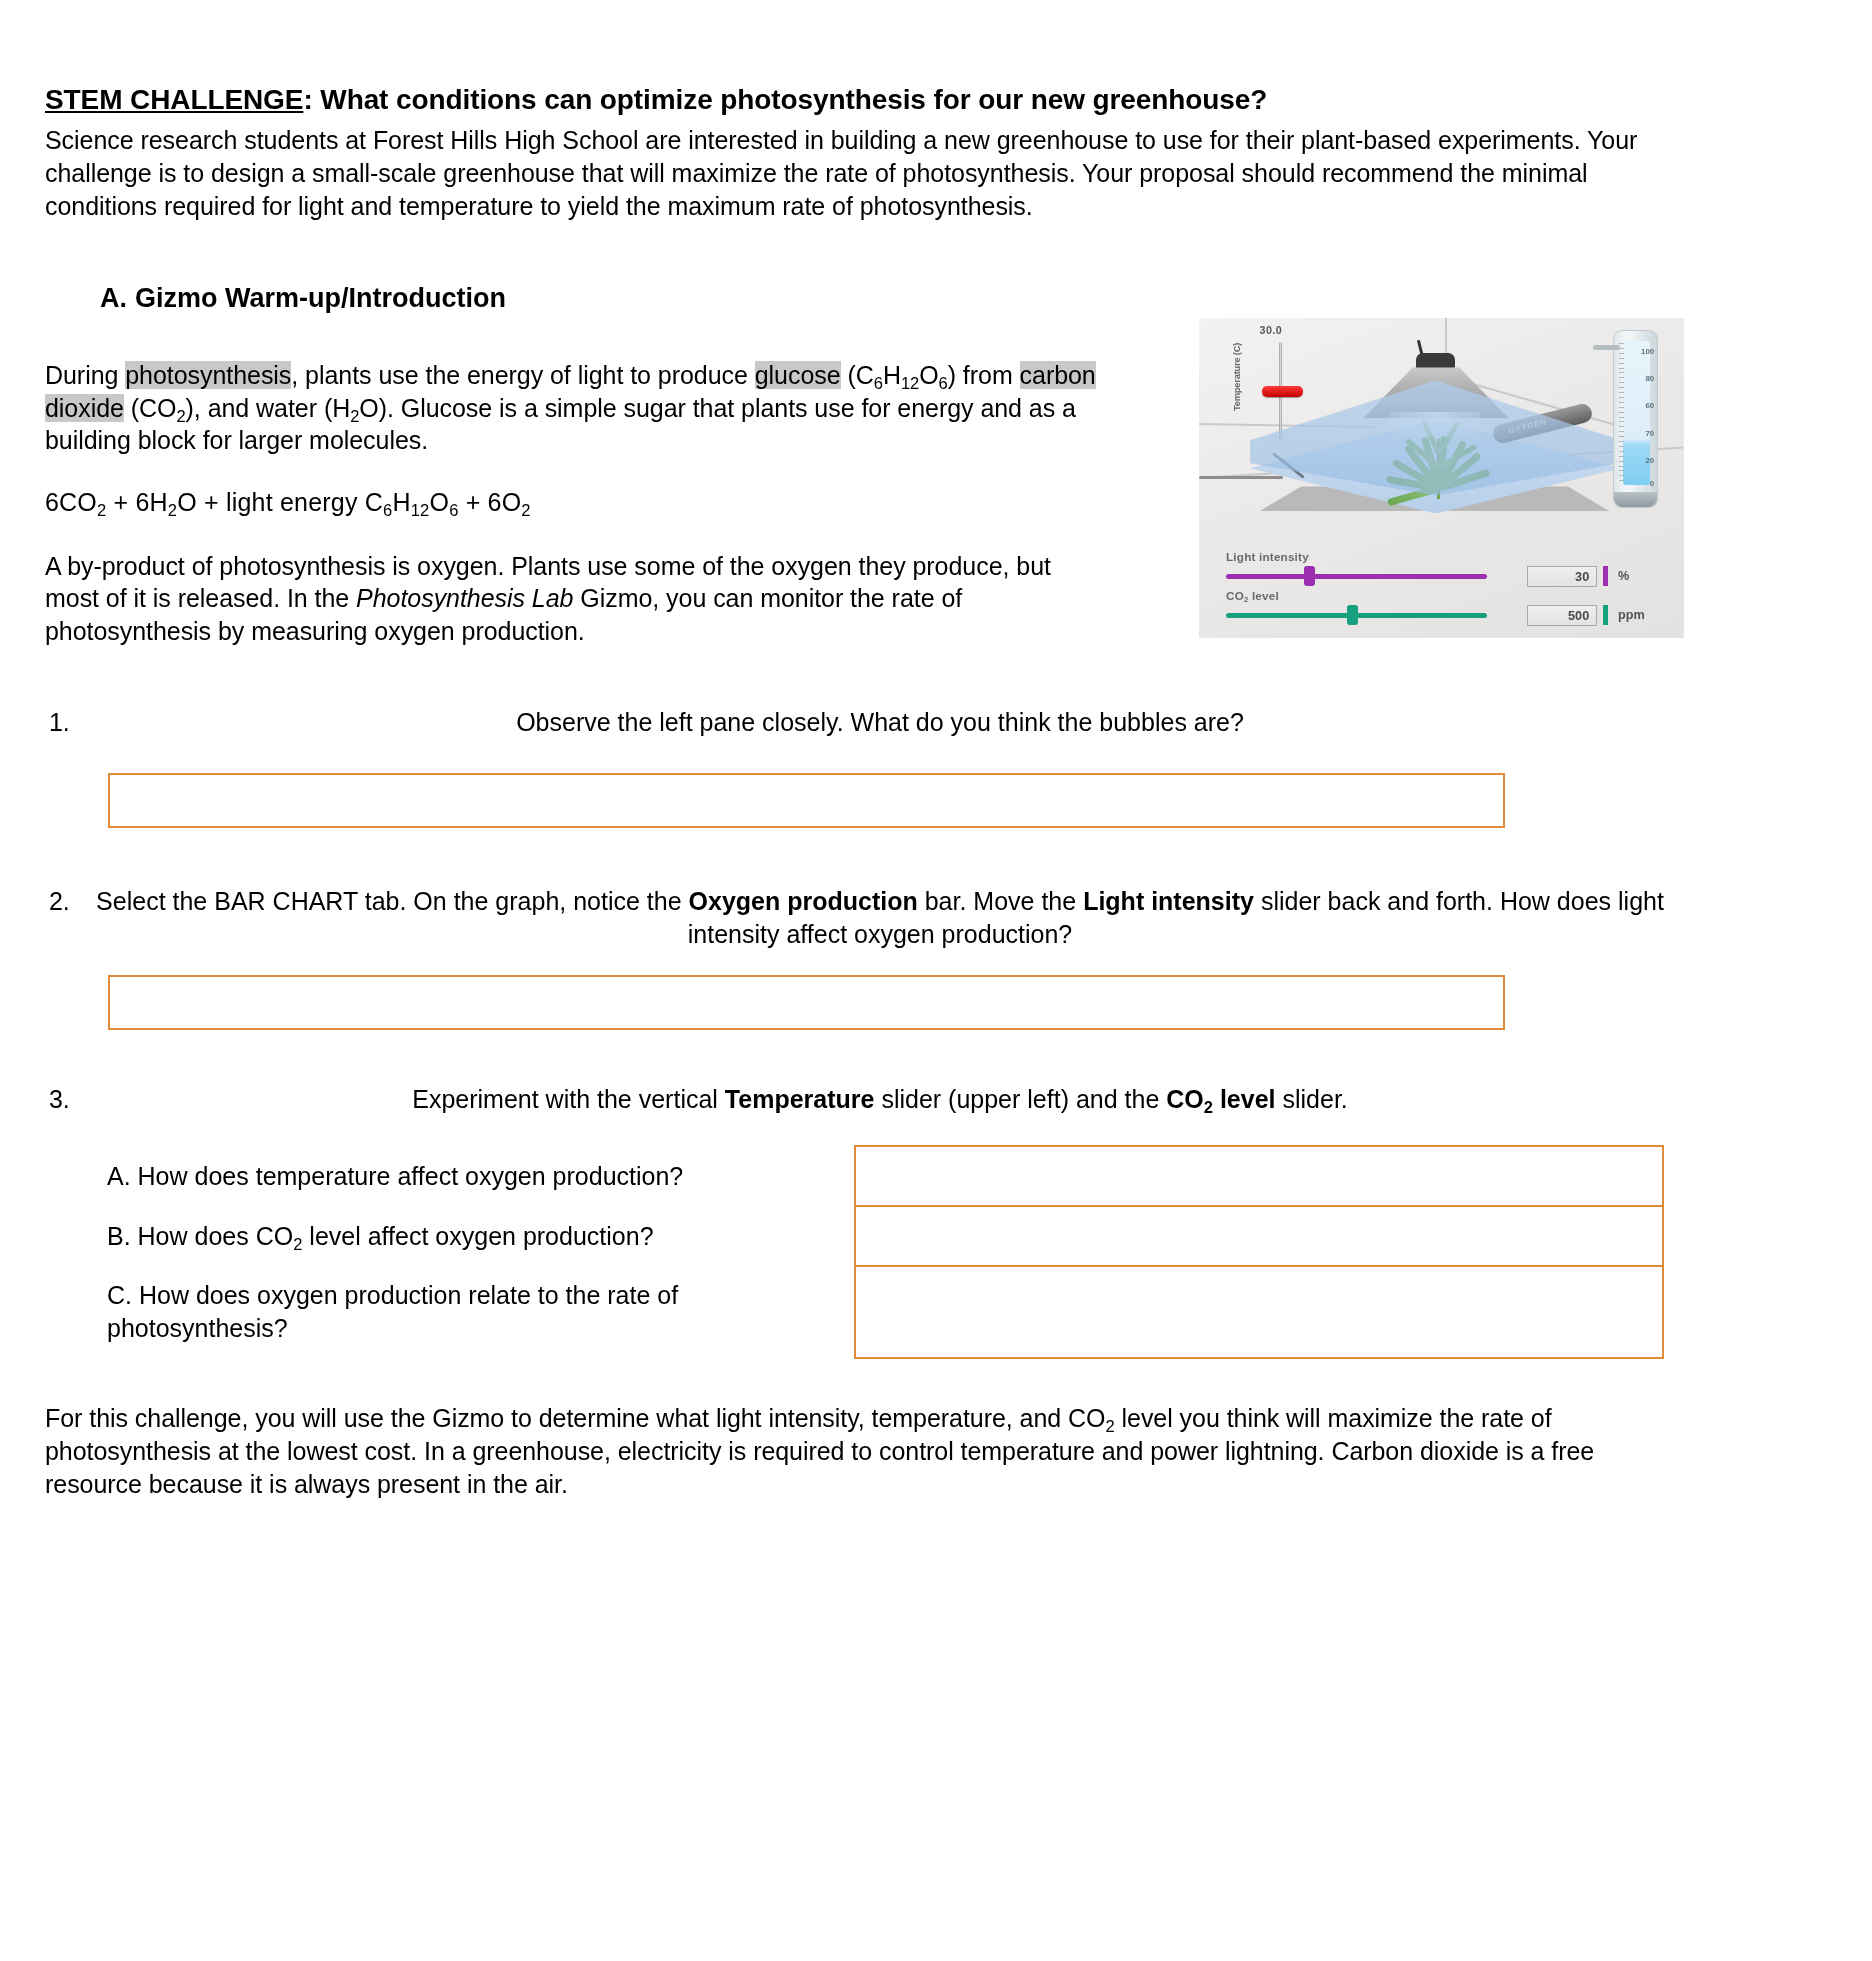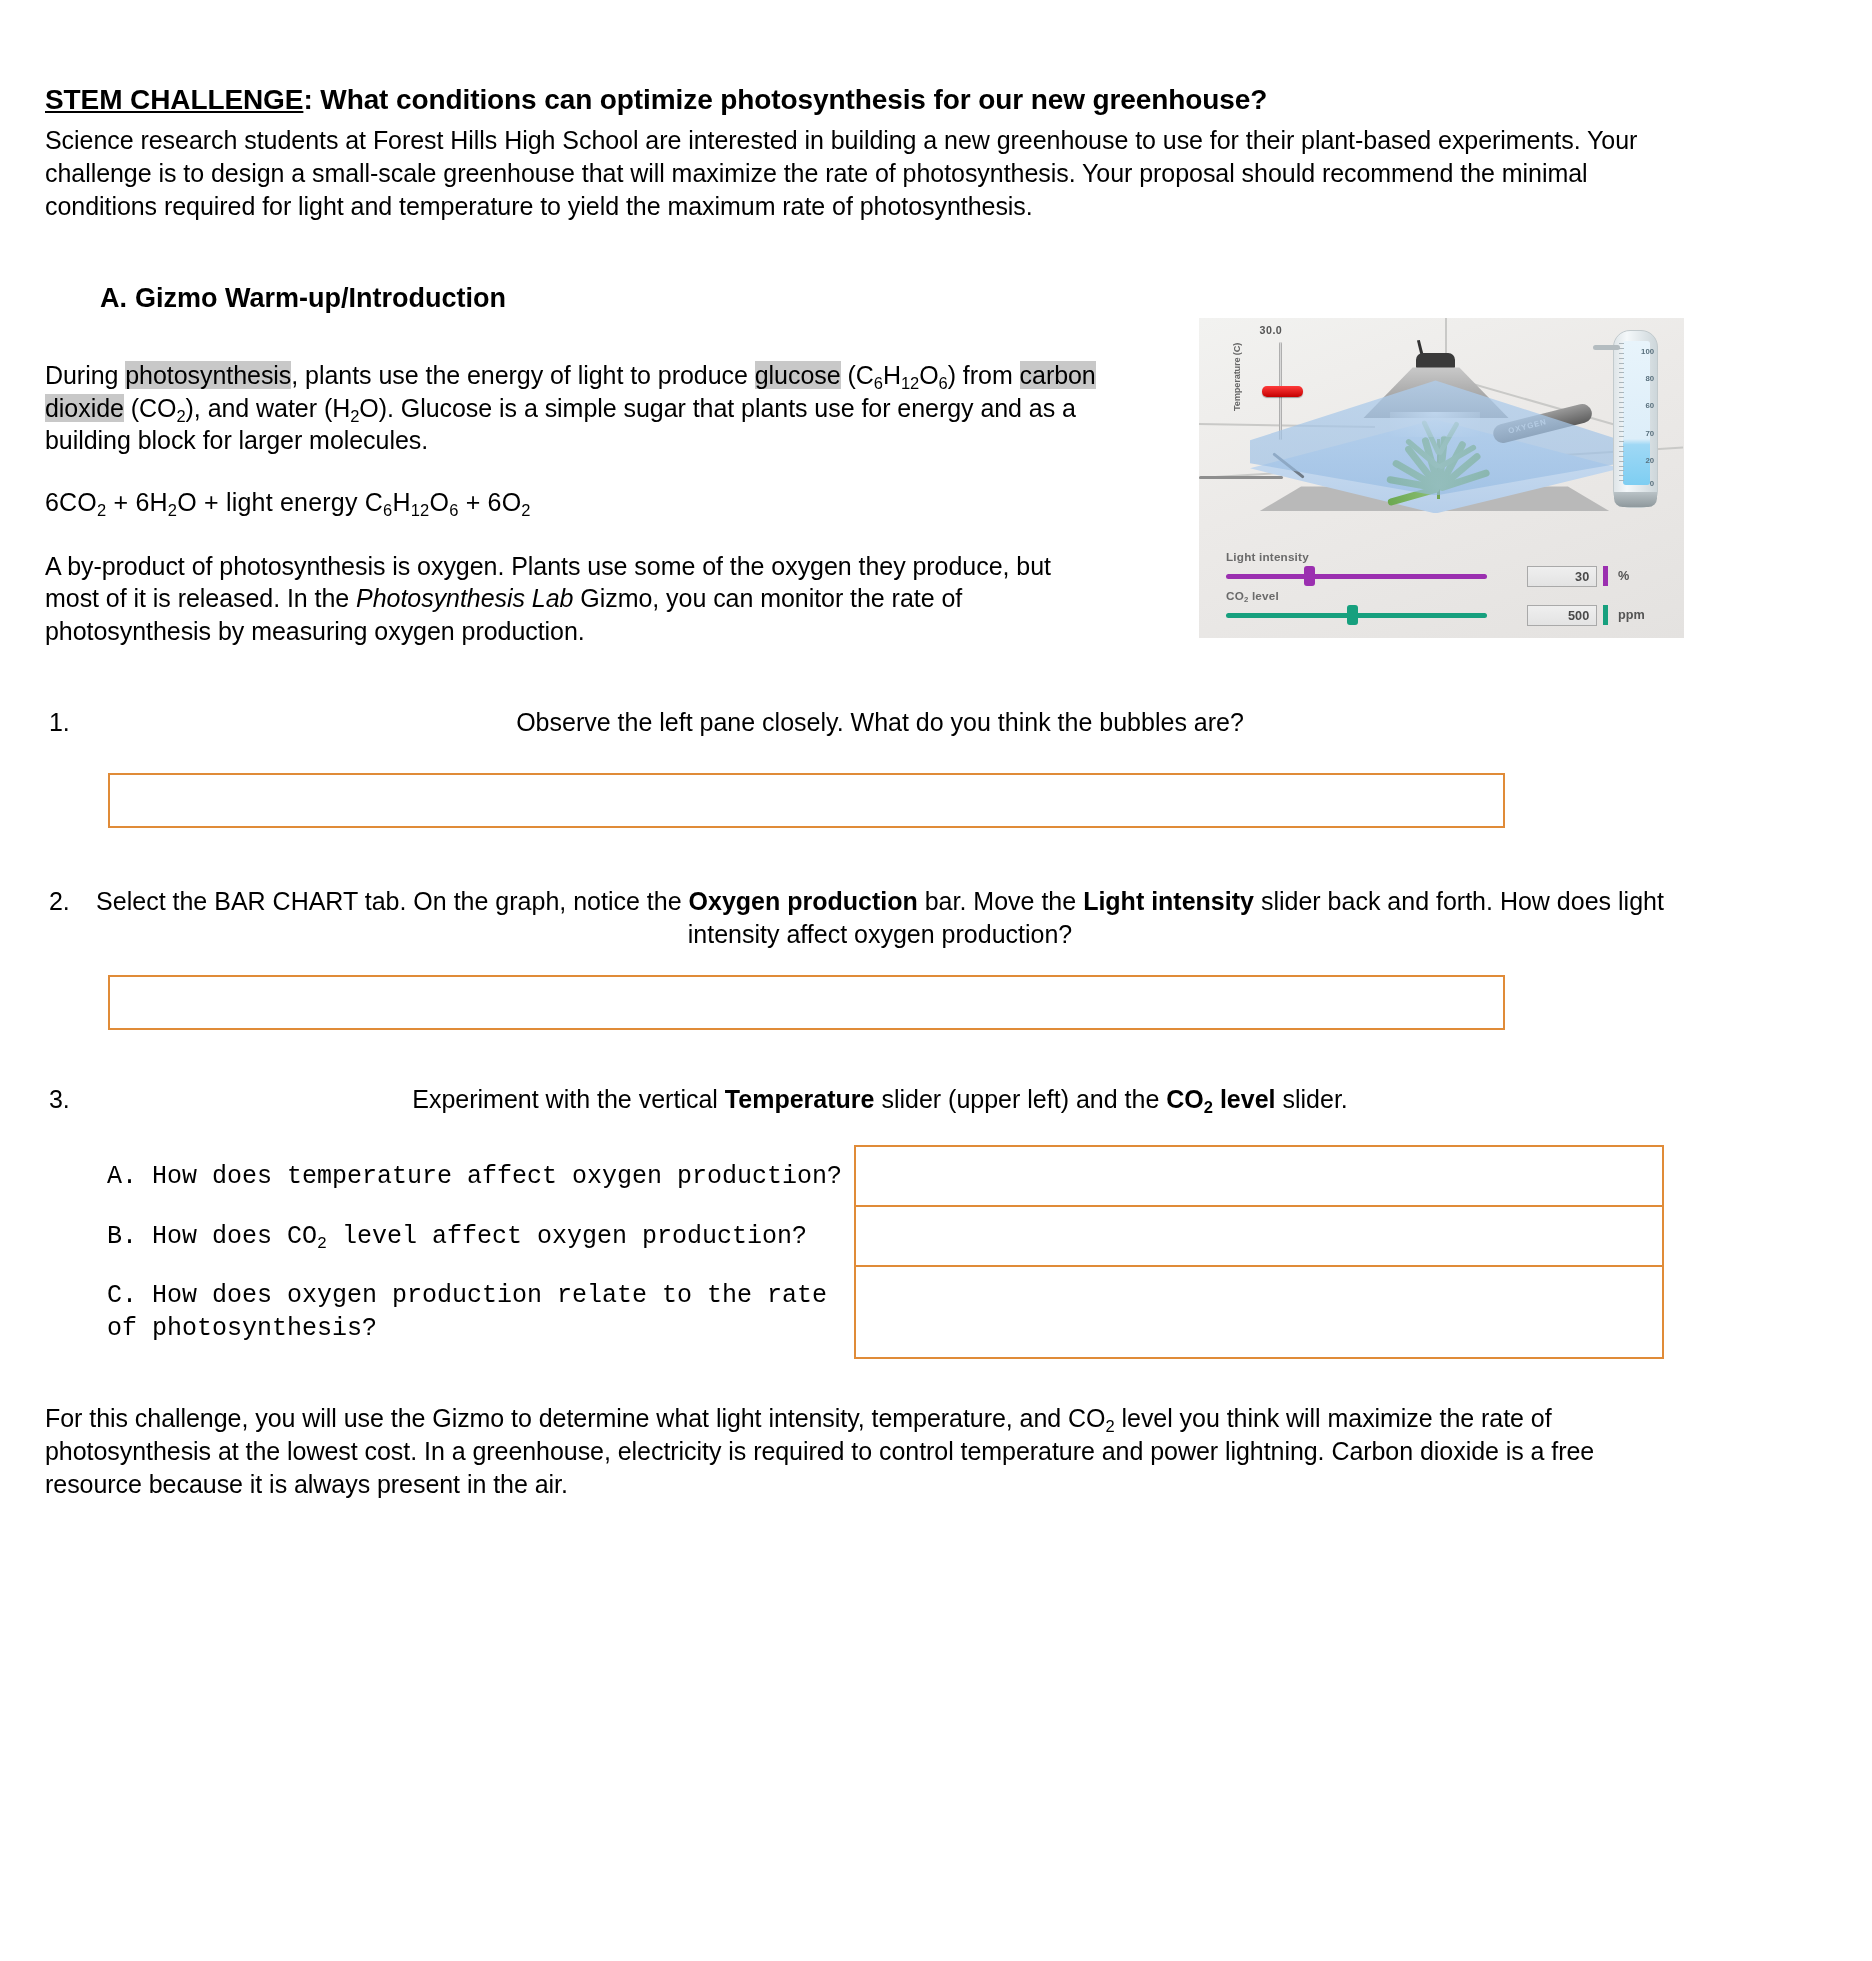--- a/index.html
+++ b/index.html
@@ -201,21 +201,21 @@
   }
   .probe-wire2 {
     position:absolute; left:70px; top:146px; width:39px; height:2.9px;
     background:#6f7a86; border-radius:2px; transform: rotate(38deg);
   }
 
   
   .gauge {
     position:absolute; left:414px; top:11.7px; width:43px; height:176px;
     background: linear-gradient(90deg,#dfe5e8,#f4f8fa 30%,#cdd6da);
-    border-radius:17px;
+    border-radius:9px;
     border:1px solid #c2cacd;
   }
   .gauge-inner {
     position:absolute; left:8.8px; top:9.8px; width:27px; height:144px;
     background: linear-gradient(180deg,#e8f4fb 0%, #ddeef9 68%, #9fd8f5 72%, #7ecef2 100%);
     border-radius:2.9px;
   }
   .gauge-tick {
     position:absolute; right:2.9px; font-size:7.8px; font-weight:bold; color:#59707d;
   }
@@ -276,21 +276,20 @@
   .answer-box {
     border: 2px solid #e08b38;
     background: #ffffff;
     box-sizing: border-box;
   }
 
   
   .abc {
     position: relative;
     margin-top: 29px;
-    font-family: Liberation Mono, monospace;
   }
   .abc-row {
     display: flex;
     align-items: flex-start;
   }
   .abc-q {
     width: 809px;
     flex: 0 0 809px;
     font-size: 25px;
     line-height: 1.33;

